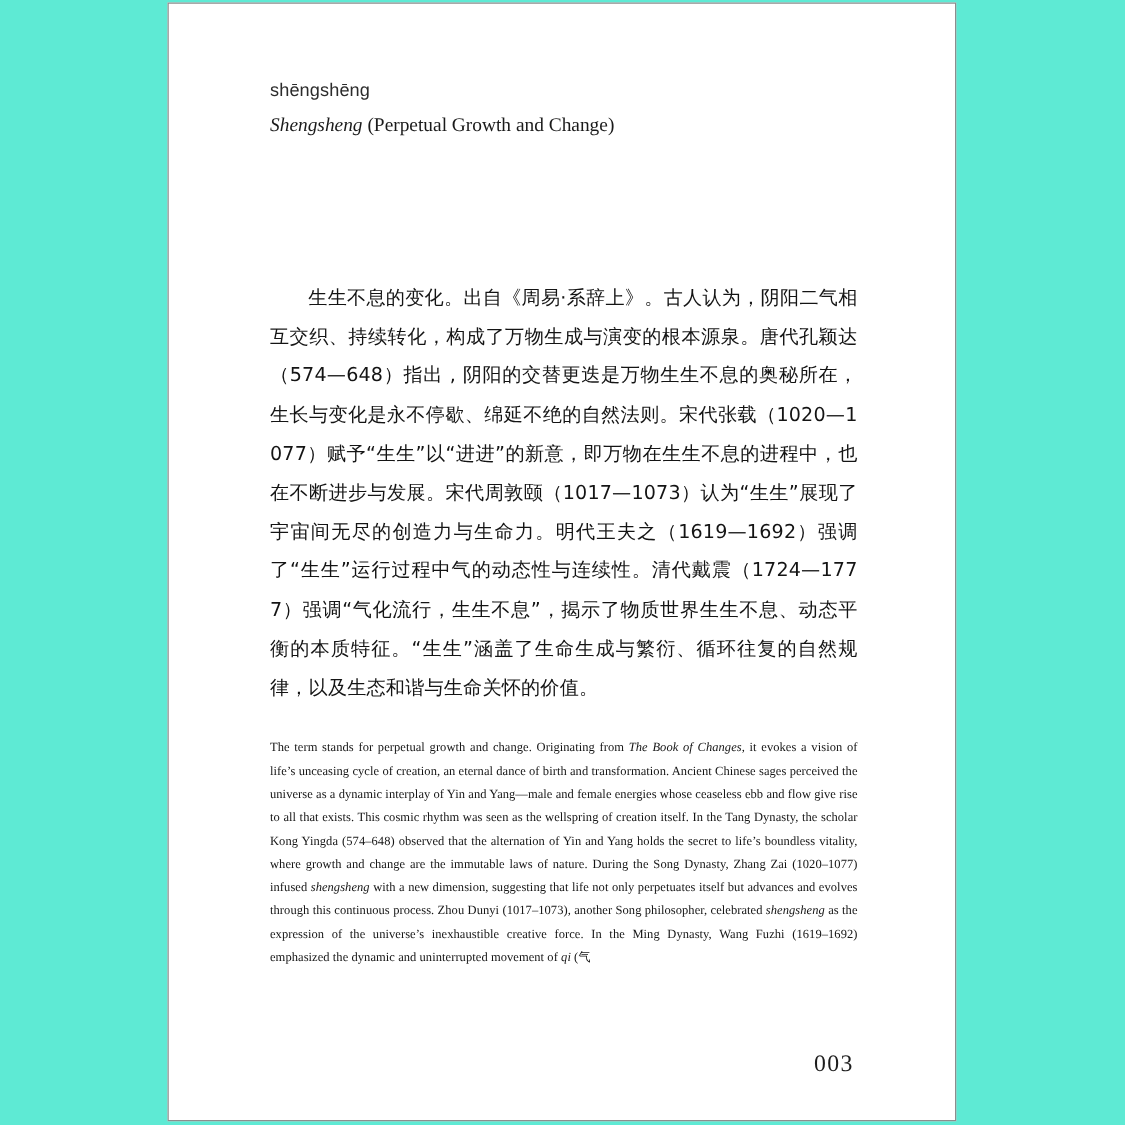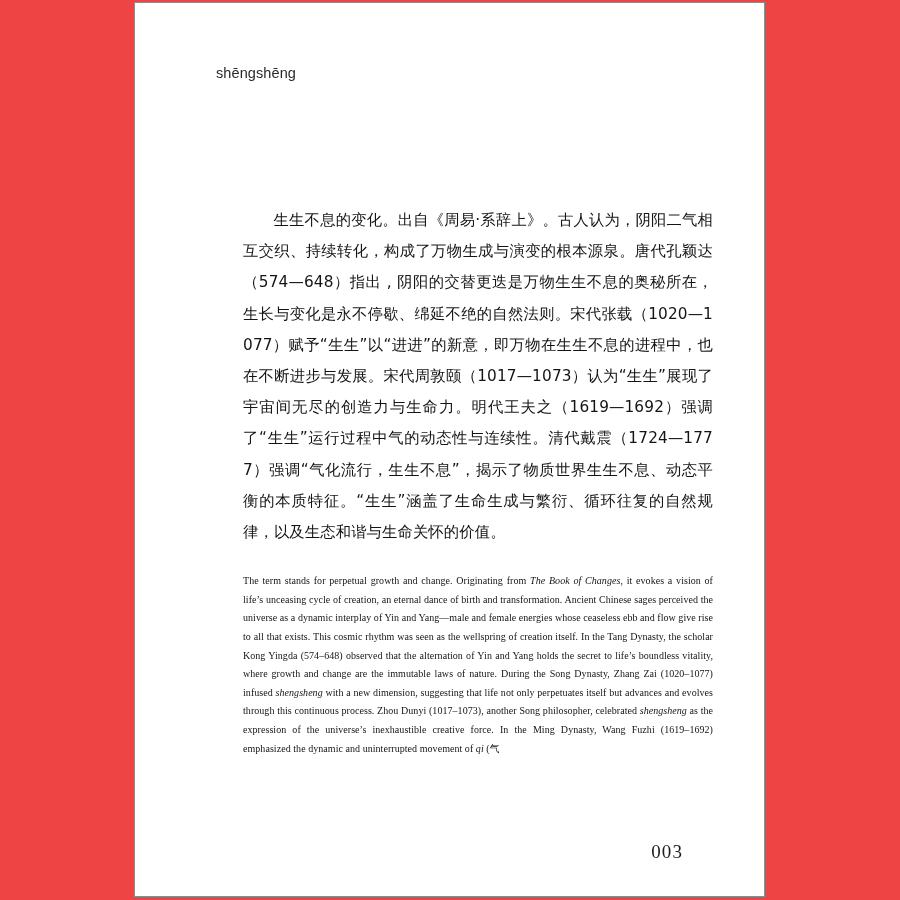--- a/index.html
+++ b/index.html
@@ -12,21 +12,21 @@
     height: 900px;
     overflow: hidden;
     font-family: "Liberation Serif", "DejaVu Serif", serif;
     -webkit-font-smoothing: antialiased;
   }
 
   .canvas {
     position: relative;
     width: 900px;
     height: 900px;
-    background: #ef4444;
+    background: #5eead4;
   }
 
   
   .page-sheet {
     position: absolute;
     left: 134px;
     top: 2px;
     width: 631px;
     height: 895px;
     background: #ffffff;
@@ -81,23 +81,22 @@
     font-style: italic;
   }
   .subtitle .gloss {
     font-style: normal;
   }
 
   
   .text-column {
     position: absolute;
     left: 81px;
-    top: 202px;
+    top: 220px;
     width: 470px;
-    margin-left: 27px;
   }
 
   .para-zh {
     font-family: "DejaVu Sans", "Liberation Sans", sans-serif;
     font-size: 15.3px;
     line-height: 31.2px;
     color: #141414;
     text-align: justify;
     text-justify: inter-character;
     text-indent: 2em;
@@ -146,20 +145,23 @@
 
 <div class="canvas">
 
   <div class="page-sheet">
     <div class="page-inner">
 
       <div class="header-block">
         <div class="pinyin">shēngshēng</div>
 
 
+        <div class="subtitle">
+          <span class="rom">Shengsheng</span><span class="gloss"> (Perpetual Growth and Change)</span>
+        </div>
       </div>
 
       <div class="text-column">
         <p class="para-zh">生生不息的变化。出自《周易·系辞上》。古人认为，阴阳二气相互交织、持续转化，构成了万物生成与演变的根本源泉。唐代孔颖达（574—648）指出 , 阴阳的交替更迭是万物生生不息的奥秘所在，生长与变化是永不停歇、绵延不绝的自然法则。宋代张载（1020—1077）赋予“生生”以“进进”的新意，即万物在生生不息的进程中，也在不断进步与发展。宋代周敦颐（1017—1073）认为“生生”展现了宇宙间无尽的创造力与生命力。明代王夫之（1619—1692）强调了“生生”运行过程中气的动态性与连续性。清代戴震（1724—1777）强调“气化流行，生生不息”，揭示了物质世界生生不息、动态平衡的本质特征。“生生”涵盖了生命生成与繁衍、循环往复的自然规律，以及生态和谐与生命关怀的价值。</p>
 
         <p class="para-en"><span>The term stands for perpetual growth and change. Originating from </span><i>The Book of Changes</i><span>, it evokes a vision of life’s unceasing cycle of creation, an eternal dance of birth and transformation. Ancient Chinese sages perceived the universe as a dynamic interplay of Yin and Yang—male and female energies whose ceaseless ebb and flow give rise to all that exists. This cosmic rhythm was seen as the wellspring of creation itself. In the Tang Dynasty, the scholar Kong Yingda (574–648) observed that the alternation of Yin and Yang holds the secret to life’s boundless vitality, where growth and change are the immutable laws of nature. During the Song Dynasty, Zhang Zai (1020–1077) infused </span><i>shengsheng</i><span> with a new dimension, suggesting that life not only perpetuates itself but advances and evolves through this continuous process. Zhou Dunyi (1017–1073), another Song philosopher, celebrated </span><i>shengsheng</i><span> as the expression of the universe’s inexhaustible creative force. In the Ming Dynasty, Wang Fuzhi (1619–1692) emphasized the dynamic and uninterrupted movement of </span><i>qi</i><span> (</span><span class="tail-clip">气</span></p>
       </div>
 
       <div class="folio">003</div>
 

